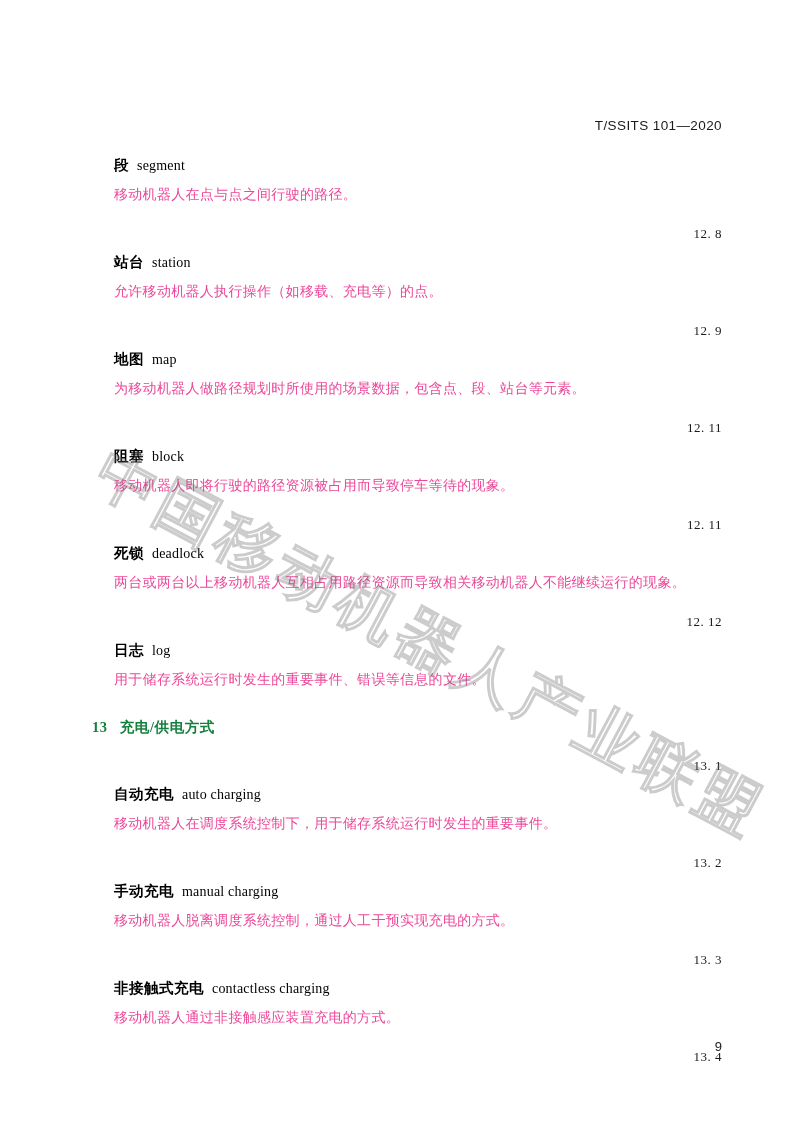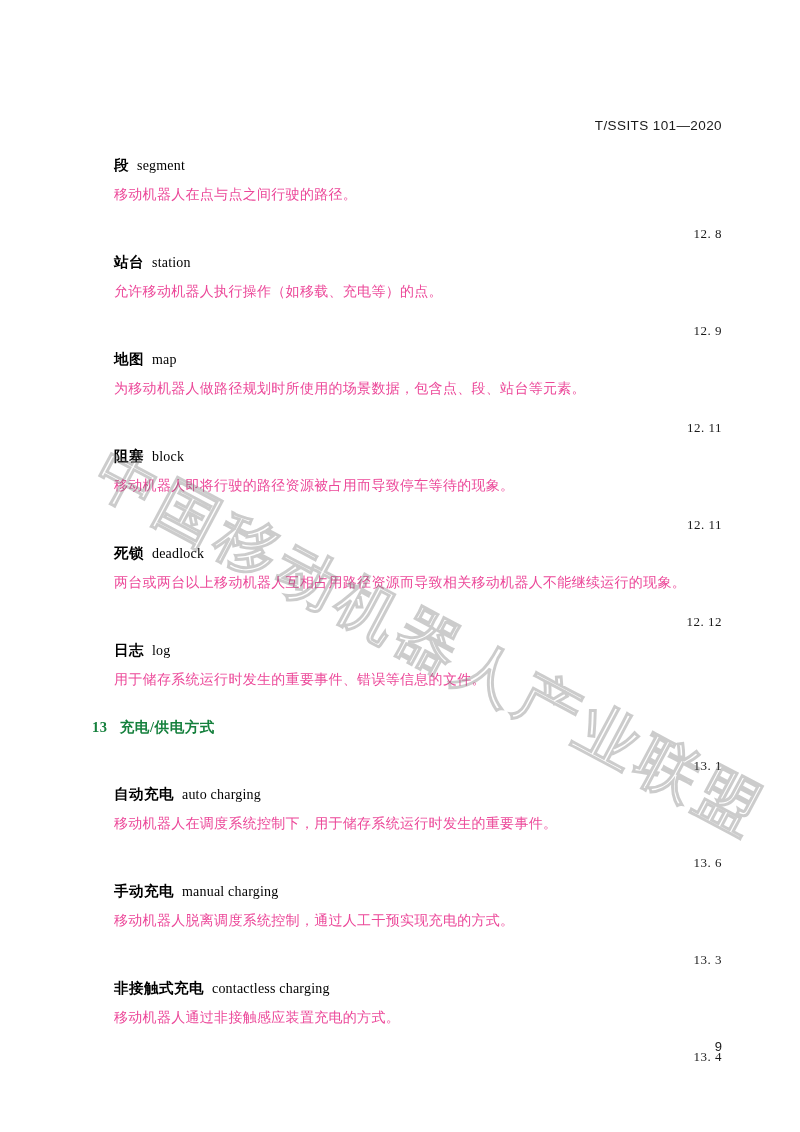--- a/index.html
+++ b/index.html
@@ -191,21 +191,21 @@
 
       <div class="block">
         <div class="num">13. 1</div>
         <div class="term">
           <span class="cn">自动充电</span><span class="en">auto charging</span>
         </div>
         <div class="def">移动机器人在调度系统控制下，用于储存系统运行时发生的重要事件。</div>
       </div>
 
       <div class="block">
-        <div class="num">13. 6</div>
+        <div class="num">13. 2</div>
         <div class="term">
           <span class="cn">手动充电</span><span class="en">manual charging</span>
         </div>
         <div class="def">移动机器人脱离调度系统控制，通过人工干预实现充电的方式。</div>
       </div>
 
       <div class="block">
         <div class="num">13. 3</div>
         <div class="term">
           <span class="cn">非接触式充电</span><span class="en">contactless charging</span>

